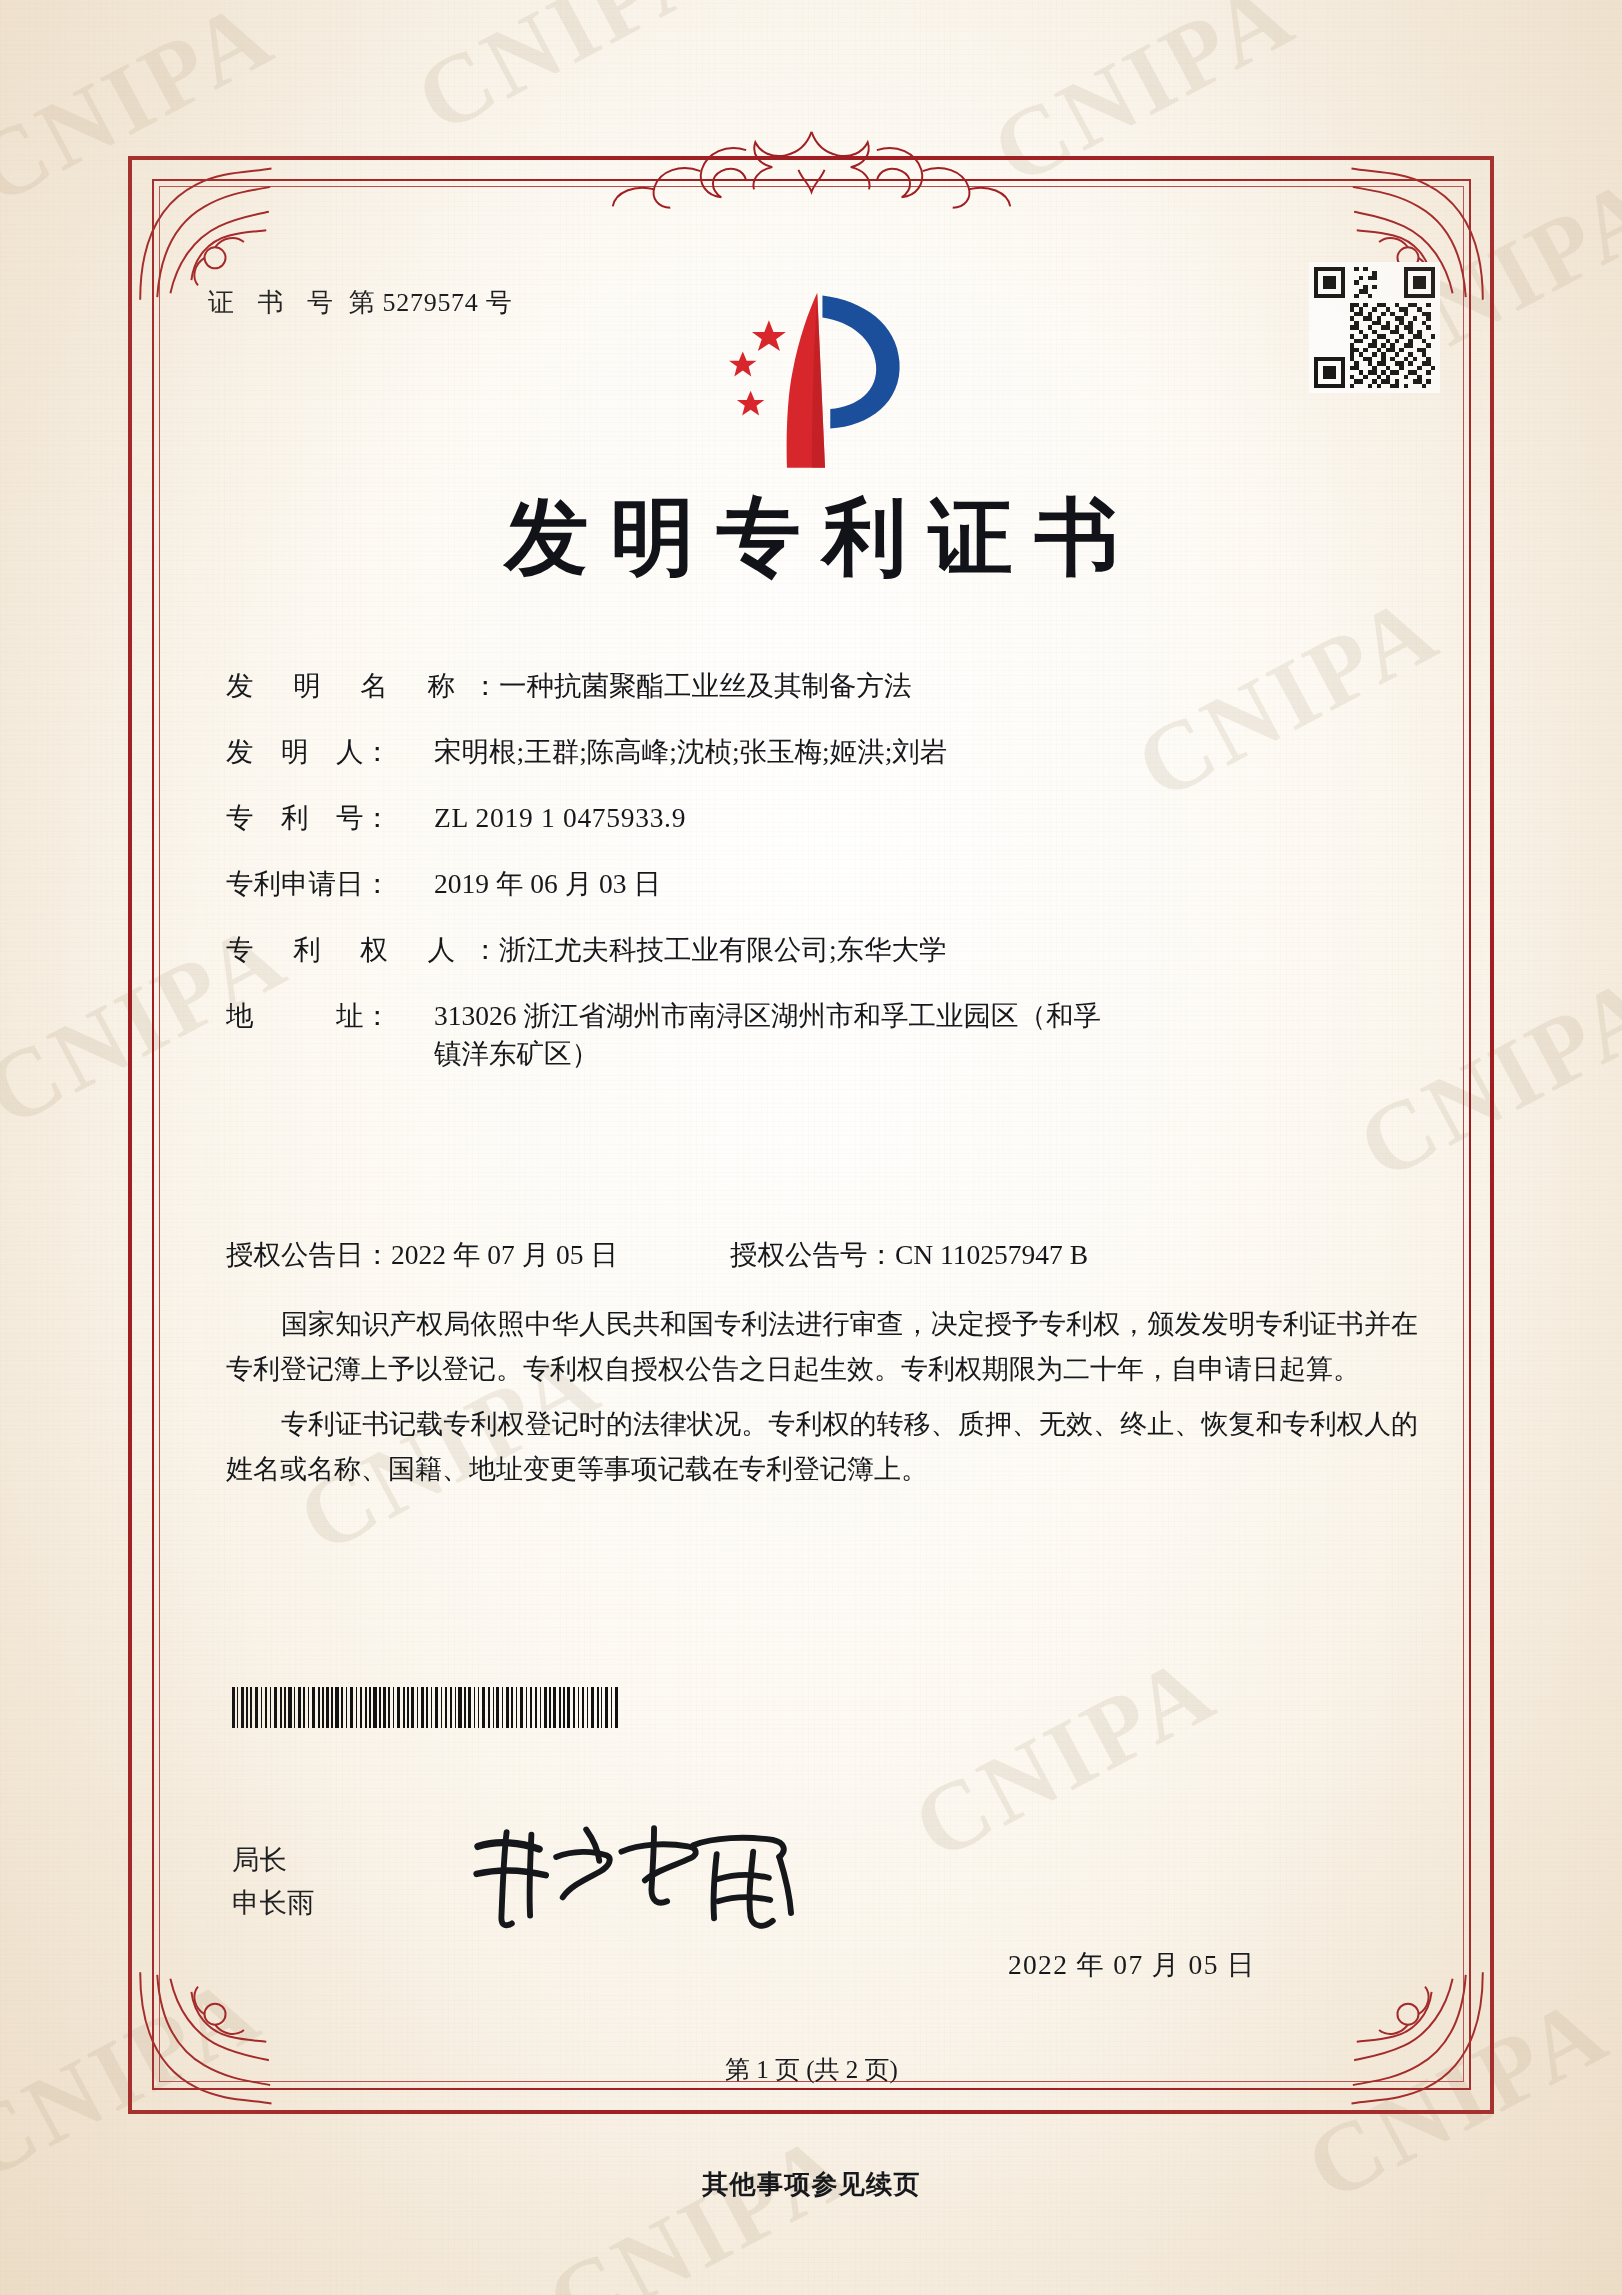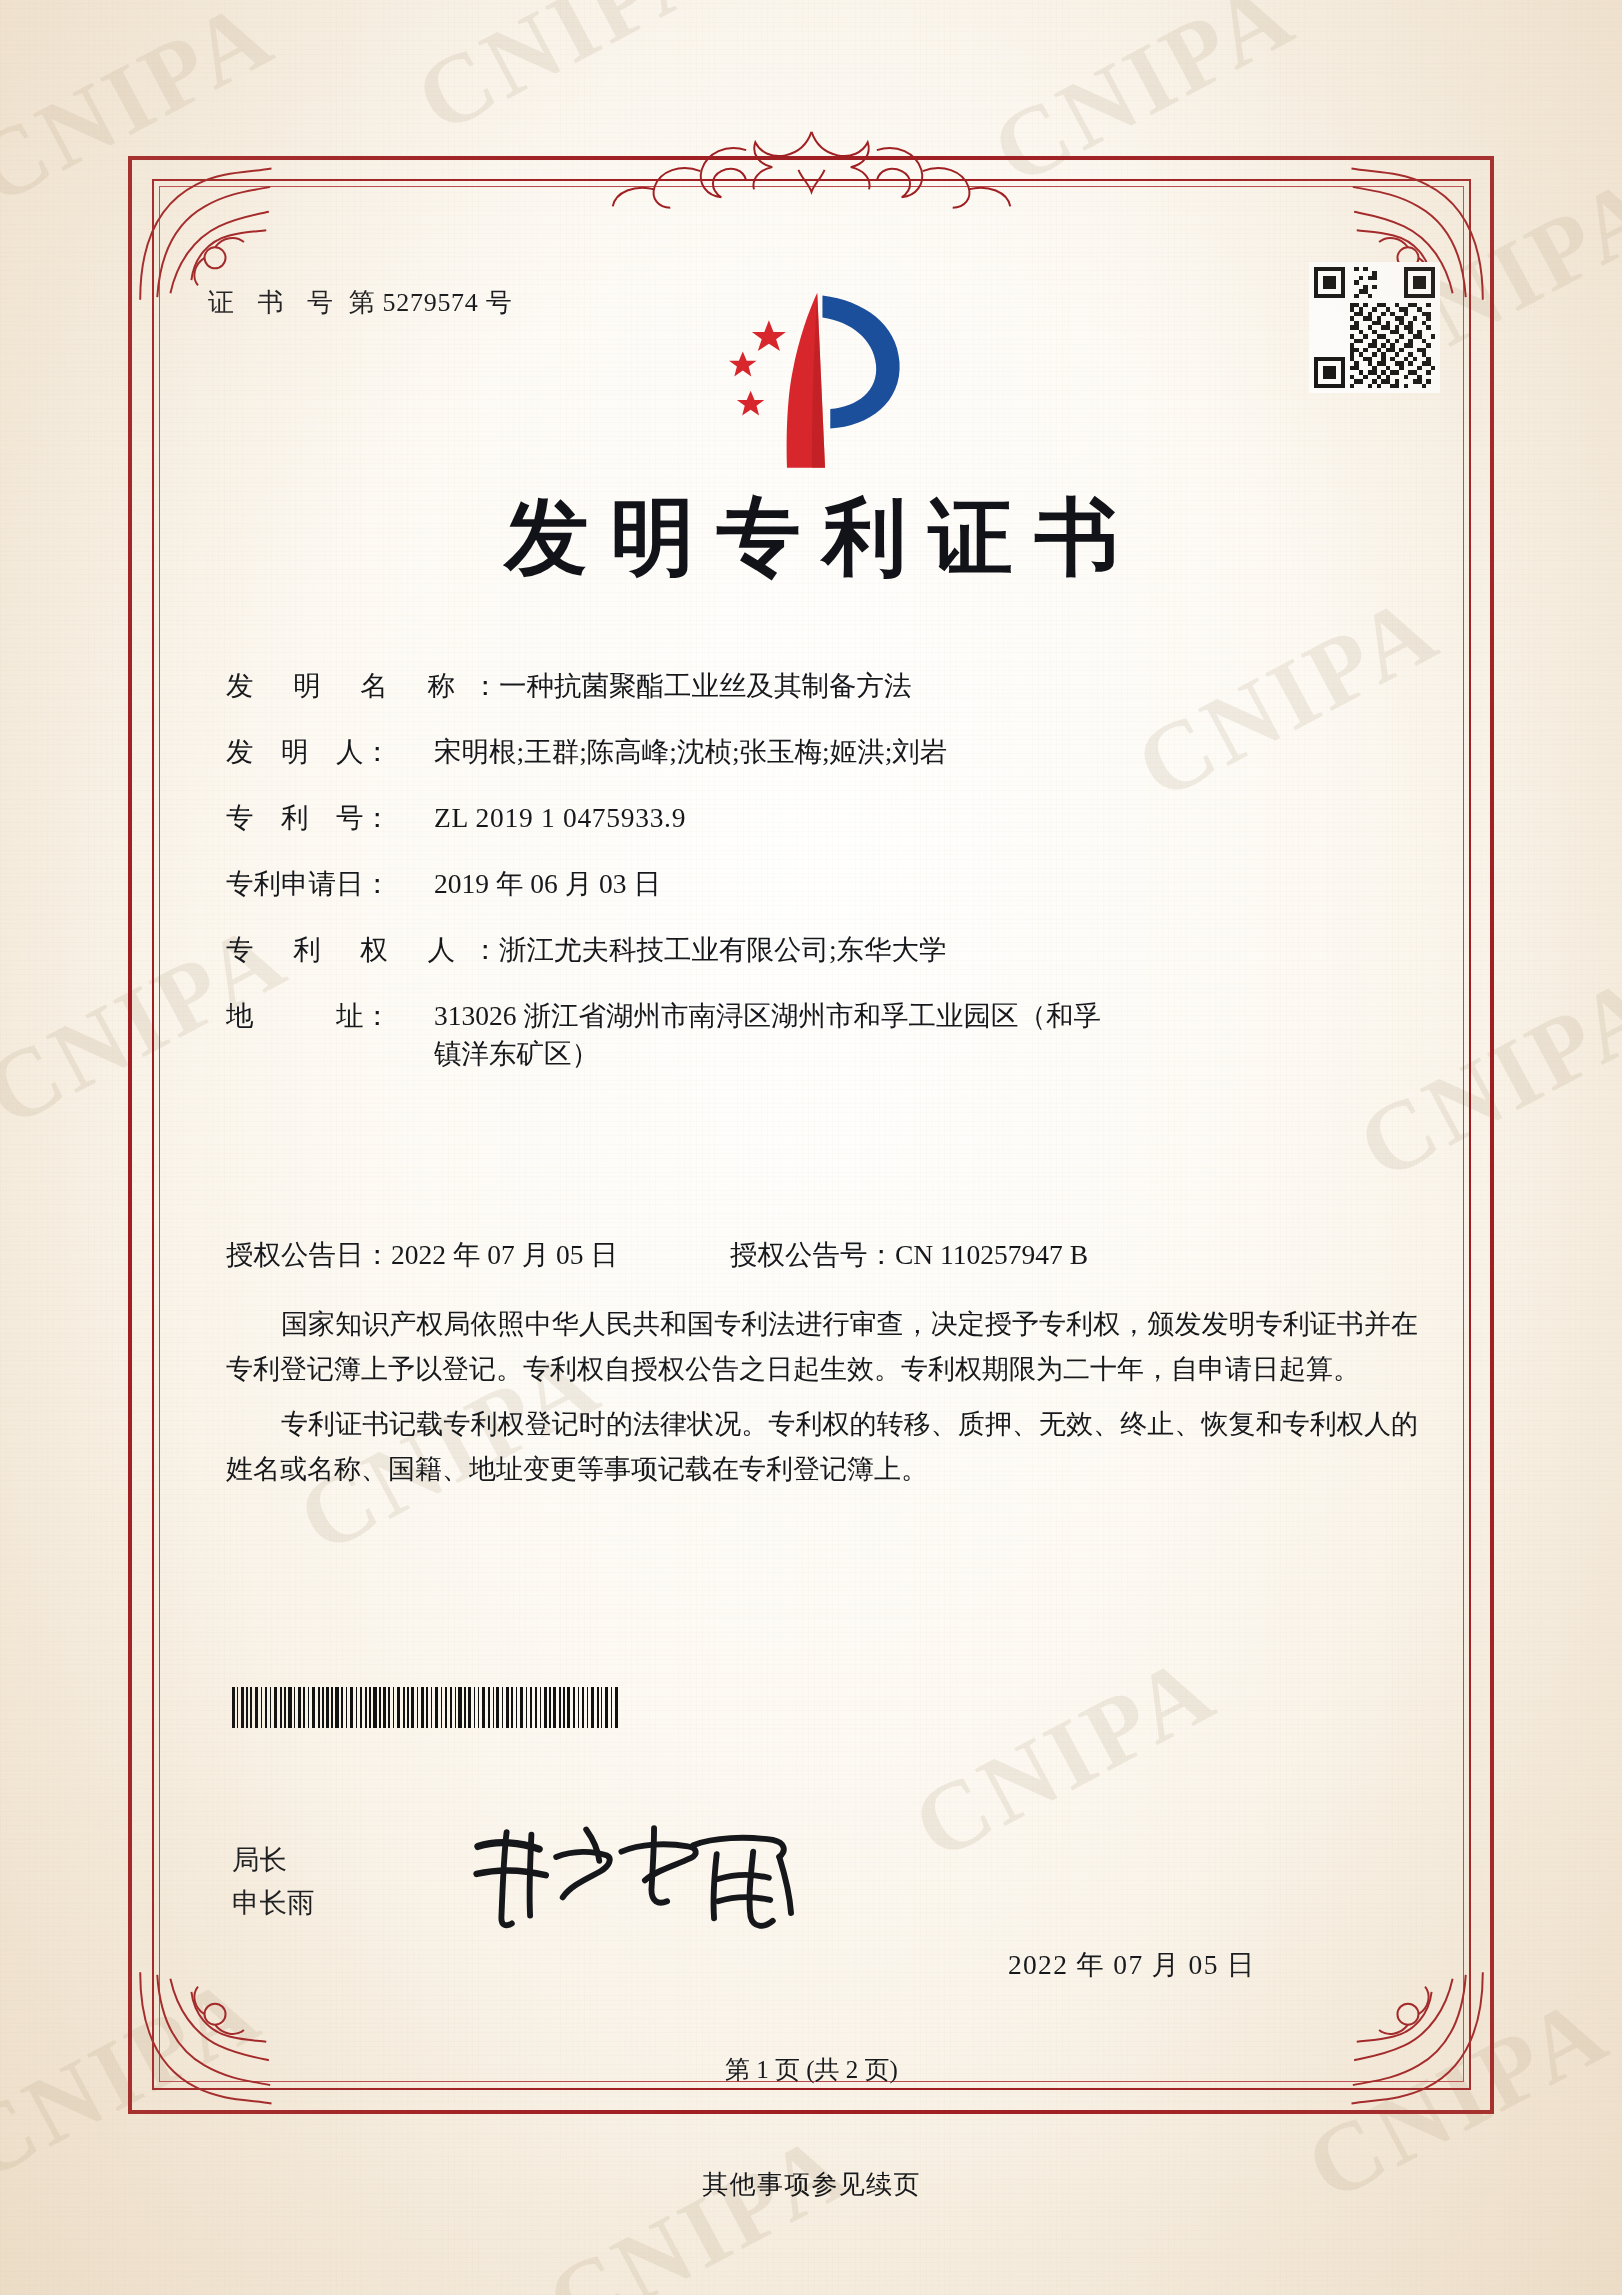--- a/index.html
+++ b/index.html
@@ -257,21 +257,21 @@
     top: 2053px;
     text-align: center;
     font-size: 25px;
   }
   .foot-note {
     position: absolute;
     left: 0; right: 0;
     top: 2167px;
     text-align: center;
     font-size: 26px;
-    font-weight: 400;
+    font-weight: 700;
     letter-spacing: 1.3px;
   }
 </style>
 </head>
 <body>
 
 <div class="page">
   <div class="page-texture"></div>
 
   <div class="watermarks">

